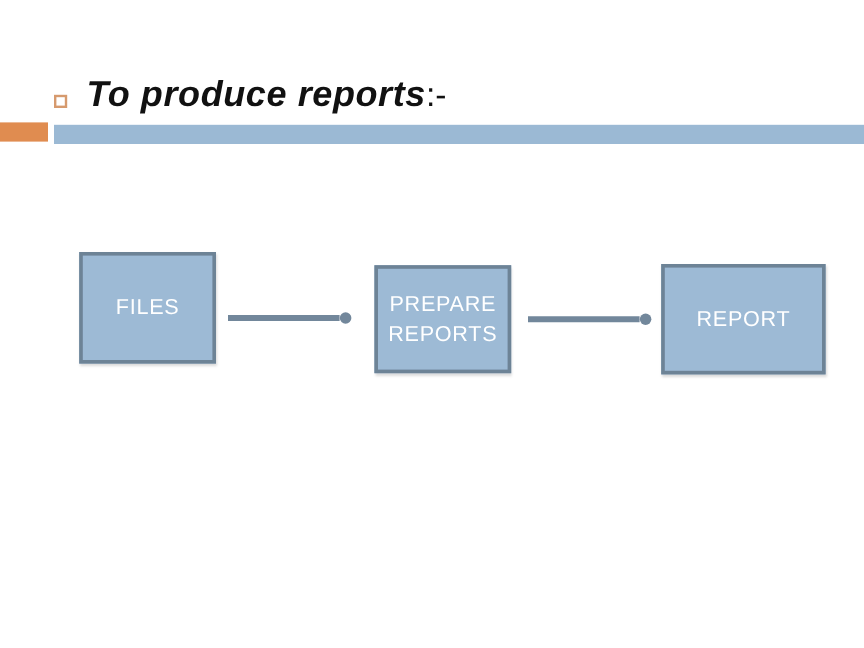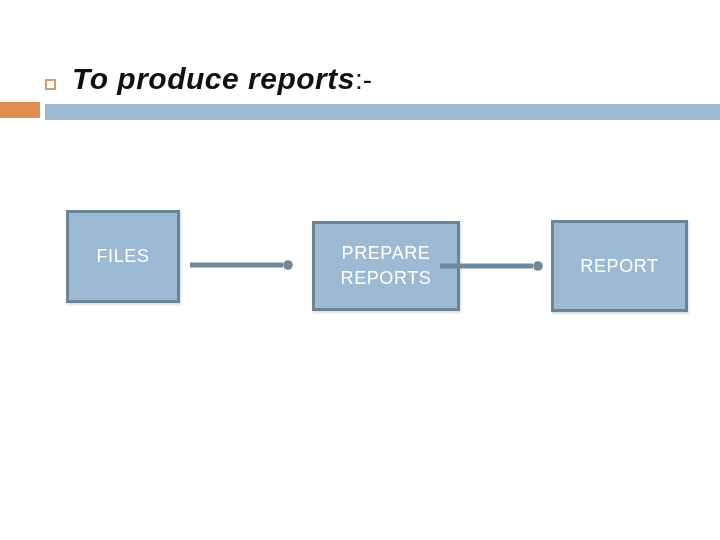--- a/index.html
+++ b/index.html
@@ -65,21 +65,21 @@
     box-sizing:border-box;
     display:flex;align-items:center;justify-content:center;
     text-align:center;
     color:var(--label-color);
     font-size:18px;
     line-height:25px;
     letter-spacing:0.6px;
     box-shadow:1px 2px 2px rgba(110,110,110,0.25);
   }
   .box-files{left:66px;top:210px;width:114px;height:93px;}
-  .box-prepare{left:312px;top:221px;width:148px;height:90px;padding:0 10px;}
+  .box-prepare{left:312px;top:221px;width:114px;height:90px;padding:0 10px;}
   .box-report{left:551px;top:220px;width:137px;height:92px;text-align:center;}
 
   
   .arrow{position:absolute;width:110px;height:20px;}
   .arrow-1{left:187px;top:255px;}
   .arrow-2{left:437px;top:256px;}
   .arrow svg{display:block;width:110px;height:20px;}
 </style>
 </head>
 <body>

